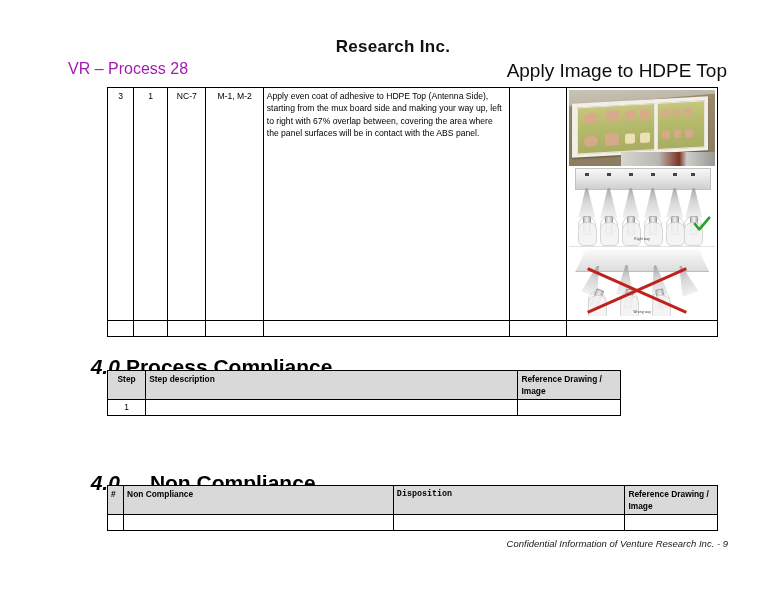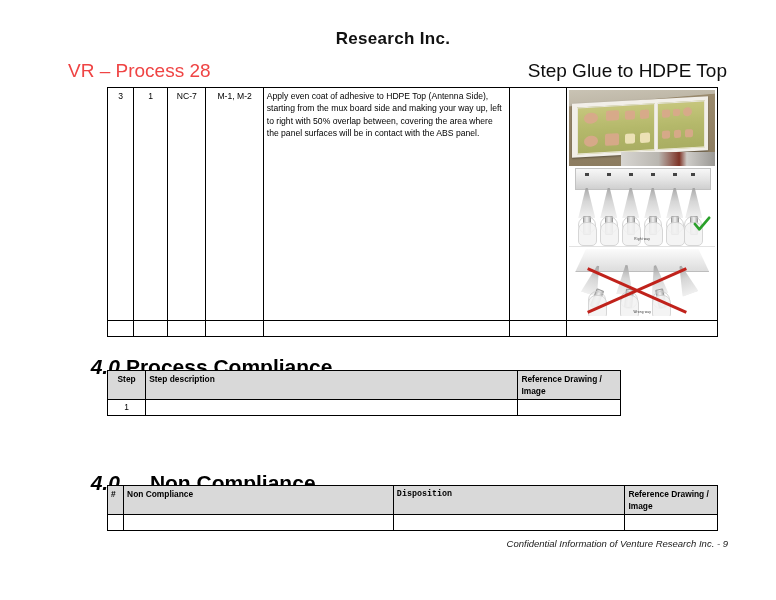--- a/index.html
+++ b/index.html
@@ -46,31 +46,31 @@
     height: 11px;
     background: #1b1b7a;
     clip-path: polygon(100% 0%, 100% 42%, 0% 100%, 0% 60%);
   }
   .logo-research {
     font-family: "Liberation Sans", sans-serif;
     font-weight: bold;
     font-size: 17px;
     color: #111111;
     line-height: 1;
-    margin-top: 3px;
+    margin-top: 11px;
     letter-spacing: 0.3px;
   }
 
   
   .doc-title-left {
     position: absolute;
     left: 68px;
     top: 60px;
-    font-size: 19px;
-    color: #ef4444;
+    font-size: 16px;
+    color: #a21caf;
     white-space: nowrap;
   }
   .doc-title-right {
     position: absolute;
     right: 49px;
     top: 60px;
     font-size: 19px;
     color: #0d0d0d;
     white-space: nowrap;
   }
@@ -311,39 +311,39 @@
   }
 </style>
 </head>
 <body>
 
 <div class="logo">
   <div class="logo-research">Research Inc.</div>
 </div>
 
 <div class="doc-title-left">VR – Process 28</div>
-<div class="doc-title-right">Step Glue to HDPE Top</div>
+<div class="doc-title-right">Apply Image to HDPE Top</div>
 
 <table class="process-table">
   <colgroup>
     <col class="pt-c-num">
       <col class="pt-c-qty">
       <col class="pt-c-nc">
       <col class="pt-c-m">
     <col class="pt-c-desc">
       <col class="pt-c-blank">
       <col class="pt-c-img">
   </colgroup>
   <tbody>
     <tr class="pt-row-main">
       <td class="pt-c-num">3</td>
       <td class="pt-c-qty">1</td>
       <td class="pt-c-nc">NC-7</td>
       <td class="pt-c-m">M-1, M-2</td>
-      <td class="pt-c-desc">Apply even coat of adhesive to HDPE Top (Antenna Side), starting from the mux board side and making your way up, left to right with 50% overlap between, covering the area where the panel surfaces will be in contact with the ABS panel.</td>
+      <td class="pt-c-desc">Apply even coat of adhesive to HDPE Top (Antenna Side), starting from the mux board side and making your way up, left to right with 67% overlap between, covering the area where the panel surfaces will be in contact with the ABS panel.</td>
       <td class="pt-c-blank"></td>
       <td class="pt-c-img">
 
         <div class="illus">
 
           <div class="photo">
             <div class="photo-board">
               <div class="photo-pcb left">
                 <div class="pad" style="left:6px;top:5px;width:14px;height:11px;border-radius:50%"></div>
                 <div class="pad" style="left:28px;top:4px;width:13px;height:10px"></div>

